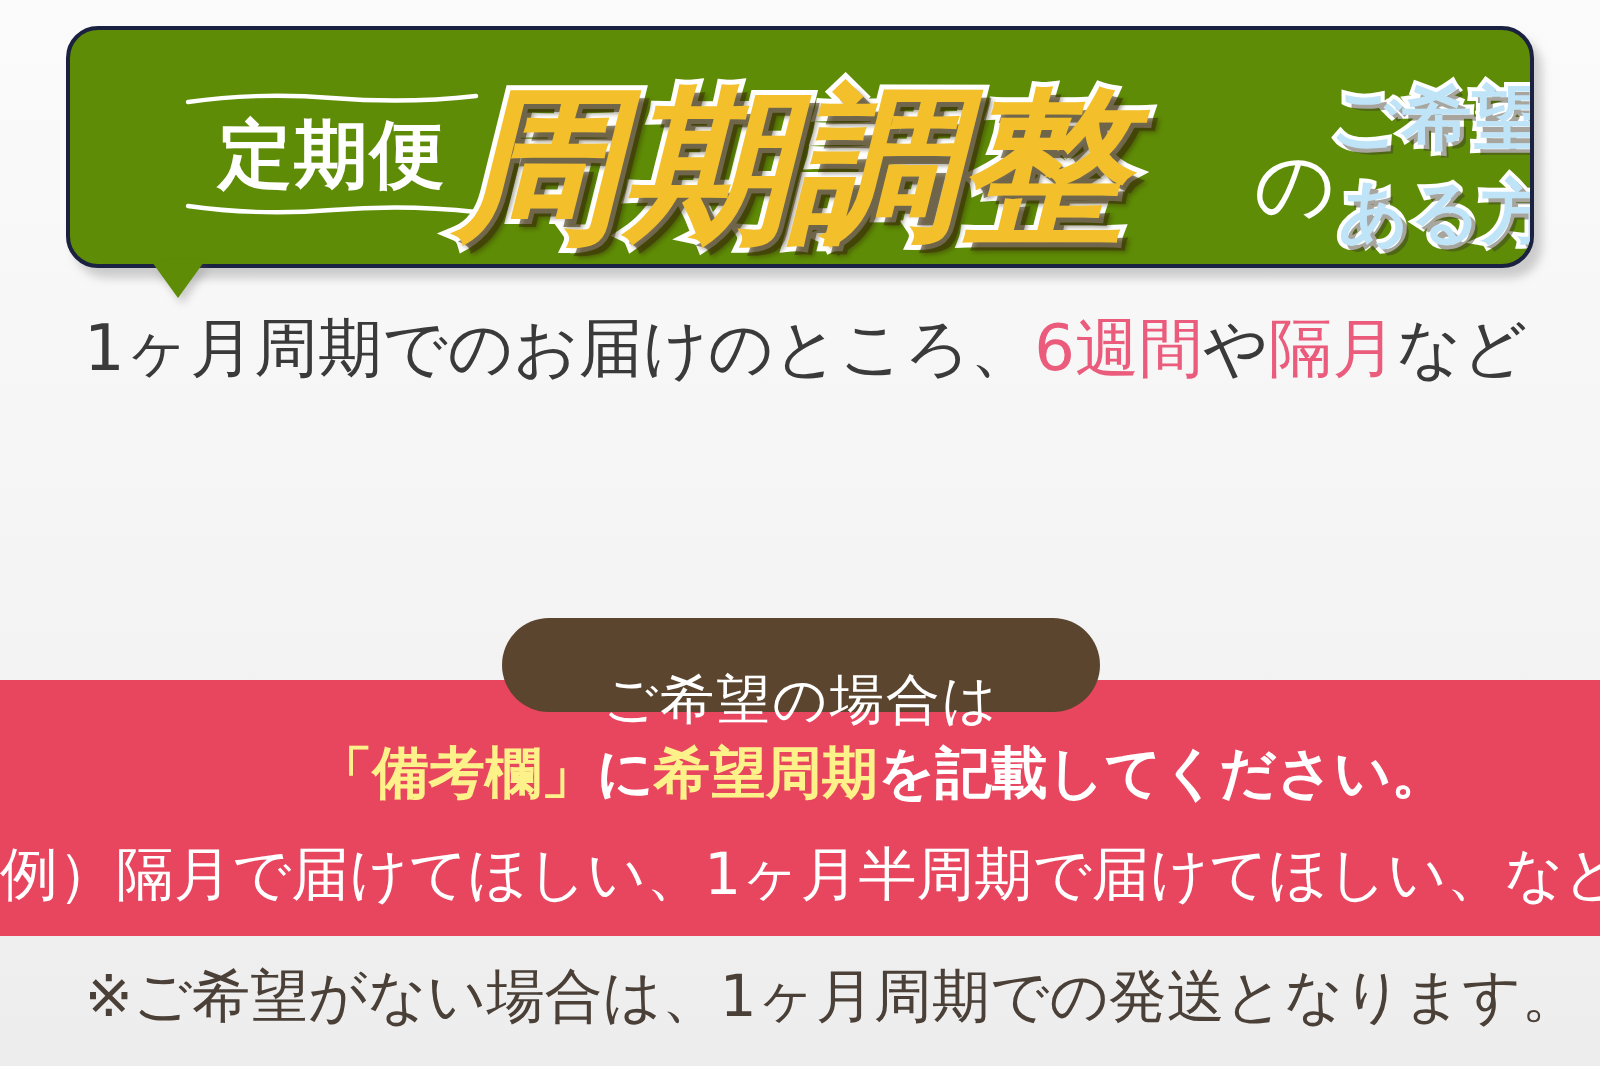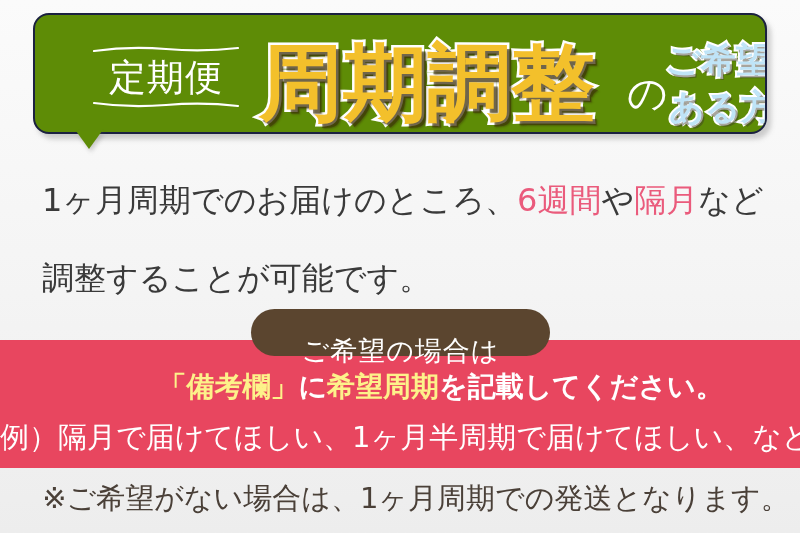--- a/index.html
+++ b/index.html
@@ -64,47 +64,48 @@
     left: 57px;
     top: 30px;
     width: 148px;
     text-align: center;
     z-index: 2;
   }
   .teiki-text {
     font-size: 37px;
     line-height: 1.02;
     color: #ffffff;
-    font-weight: 400;
+    font-weight: 700;
     letter-spacing: 1px;
     padding: 5px 0 3px 0;
   }
   .wave {
     display: block;
     width: 148px;
     height: 9px;
   }
 
   
   .main-title {
     position: absolute;
-    left: 224px;
+    left: 192px;
     top: 16px;
     z-index: 2;
     font-size: 84px;
     line-height: 104px;
     font-weight: 700;
     color: #f3c02b;
     letter-spacing: 0px;
     -webkit-text-stroke: 5px #ffffff;
     paint-order: stroke fill;
     text-shadow:
       4px 4px 0 rgba(60,45,10,0.55),
       5px 5px 2px rgba(50,38,8,0.40);
     white-space: nowrap;
+    font-style: italic;
   }
   .no-particle {
     position: absolute;
     left: 592px;
     top: 56px;
     z-index: 2;
     font-size: 40px;
     line-height: 44px;
     color: #ffffff;
     font-weight: 400;
@@ -138,21 +139,21 @@
     position: absolute;
     left: 42px;
     top: 148px;
     width: 730px;
     font-size: 32px;
     line-height: 52px;
     color: #3a3a3a;
     letter-spacing: 0px;
     white-space: nowrap;
   }
-  .body-line { height: 52px; margin-top: 26px; }
+  .body-line { height: 52px; }
   .pink { color: #ea5b7c; }
   .hl {
     background: linear-gradient(transparent 8%, #fbf0a6 8%, #fbf0a6 92%, transparent 92%);
     color: #ea5b7c;
   }
   .hl-dim { color: #3a3a3a; }
 
   
   .pink-band {
     position: absolute;
@@ -253,21 +254,20 @@
         <div class="blue-line l2">ある方へ</div>
       </div>
 
     </div>
 
     <div class="tail"></div>
   </div>
 
   <div class="body-text">
     <div class="body-line"><span>1ヶ月周期でのお届けのところ、</span><span class="pink">6週間</span><span>や</span><span class="pink">隔月</span><span>など</span></div>
-    <div class="body-line"><span>調整することが可能です。</span></div>
   </div>
 
   <div class="pink-band"></div>
 
   <div class="pill">
     <span class="pill-text">ご希望の場合は</span>
   </div>
 
   <div class="band-line1"><span class="y">「備考欄」</span><span>に</span><span class="y">希望周期</span><span>を記載してください。</span></div>
 

